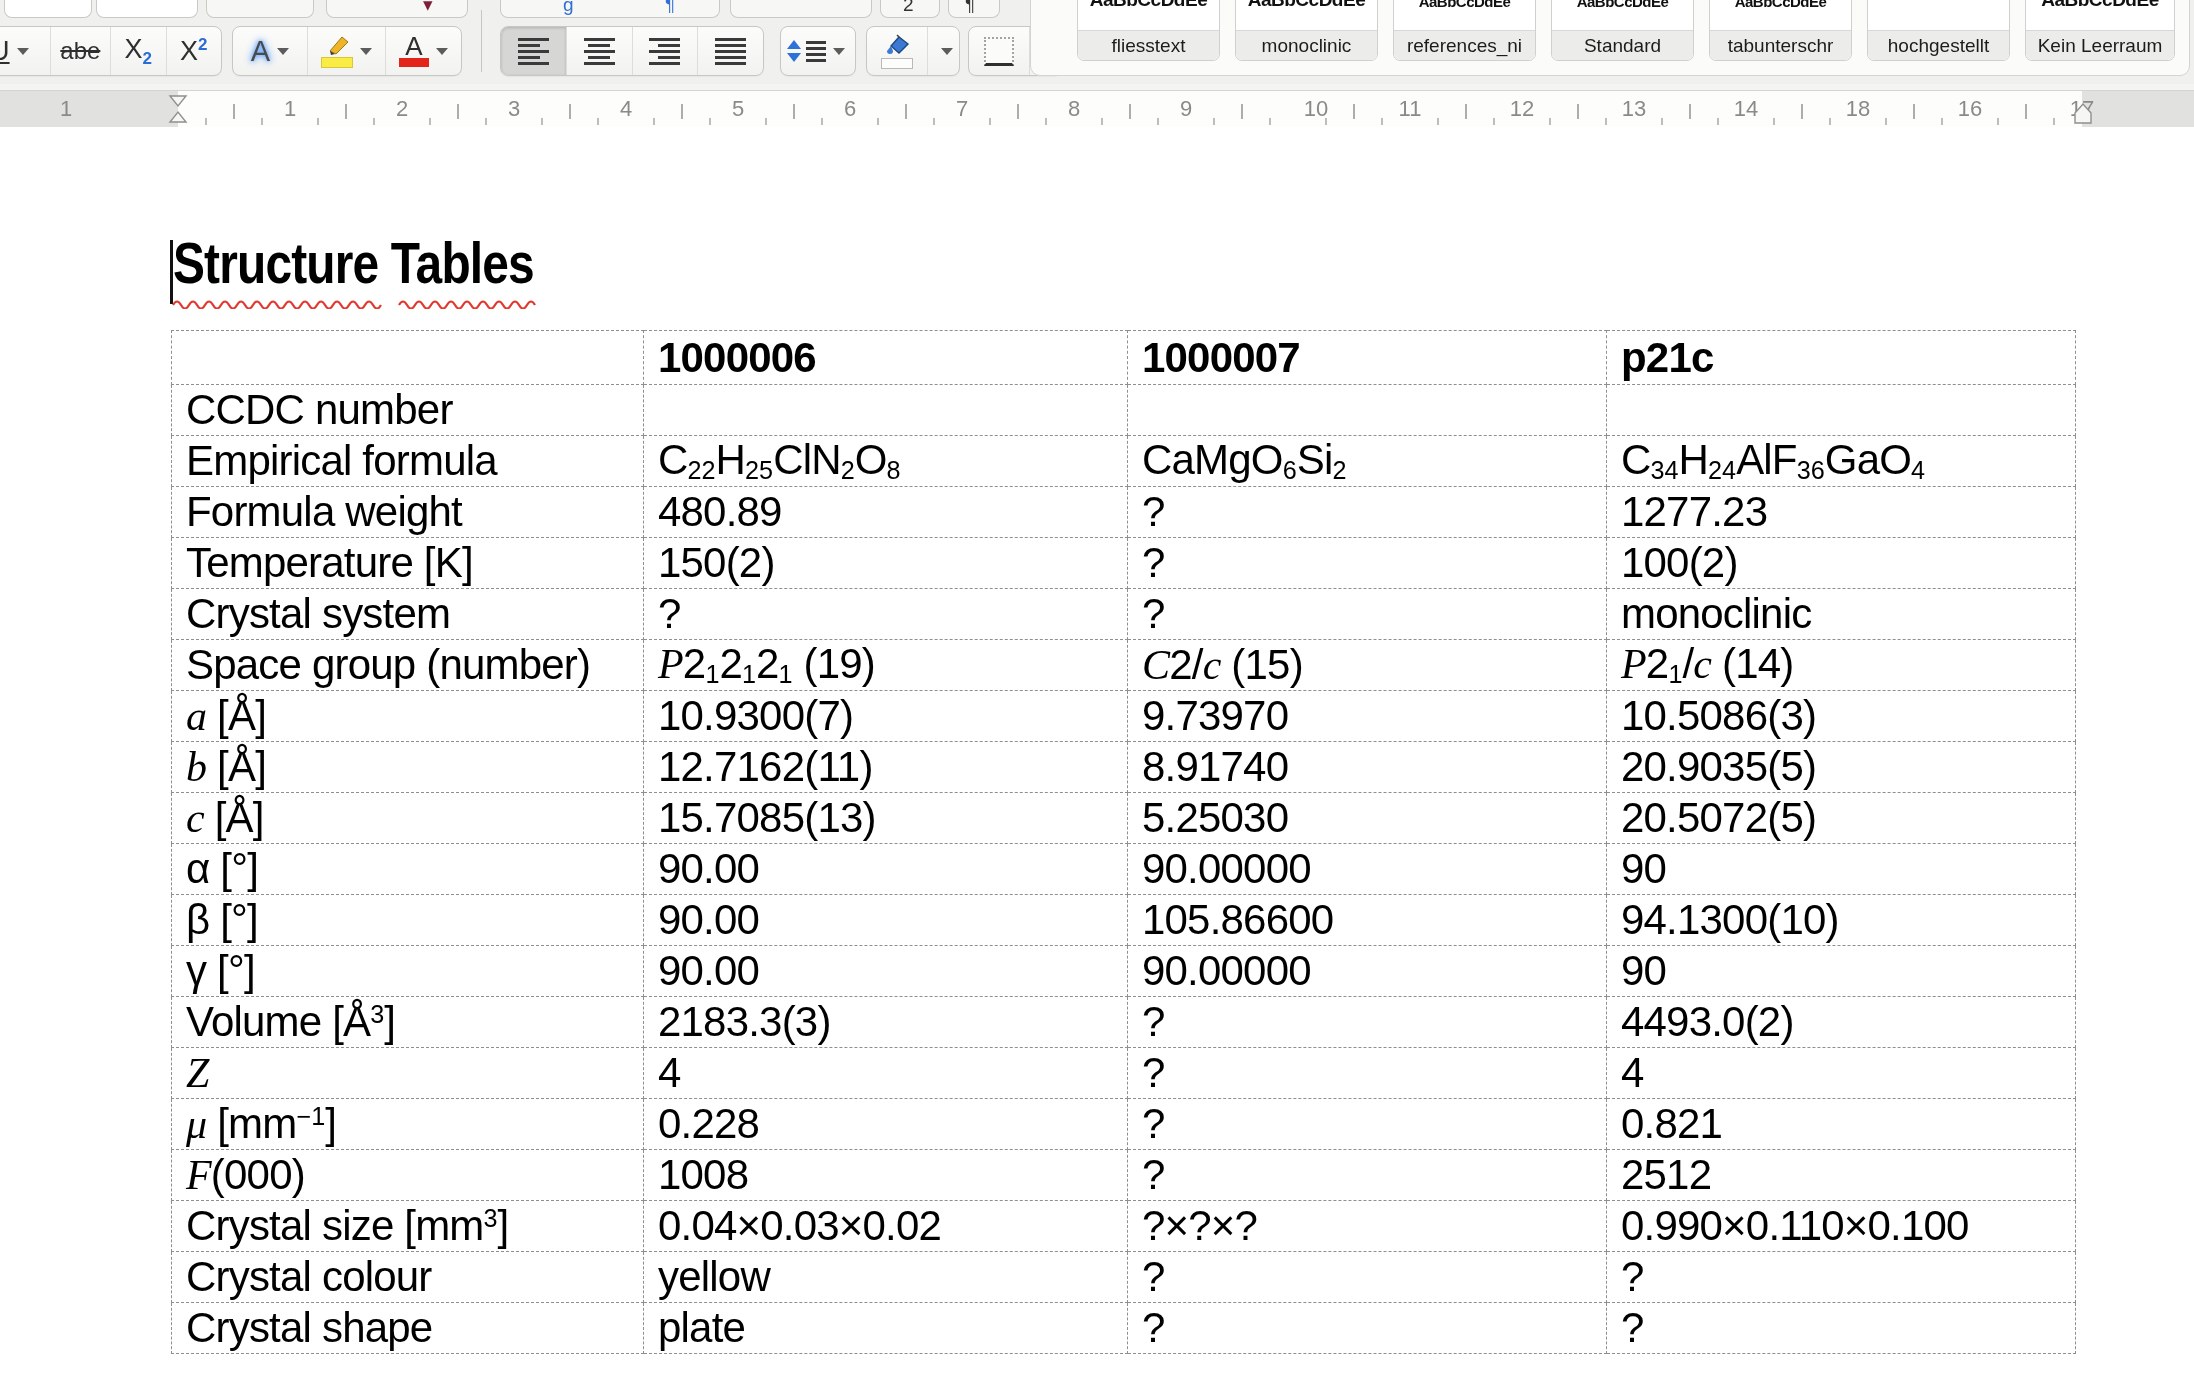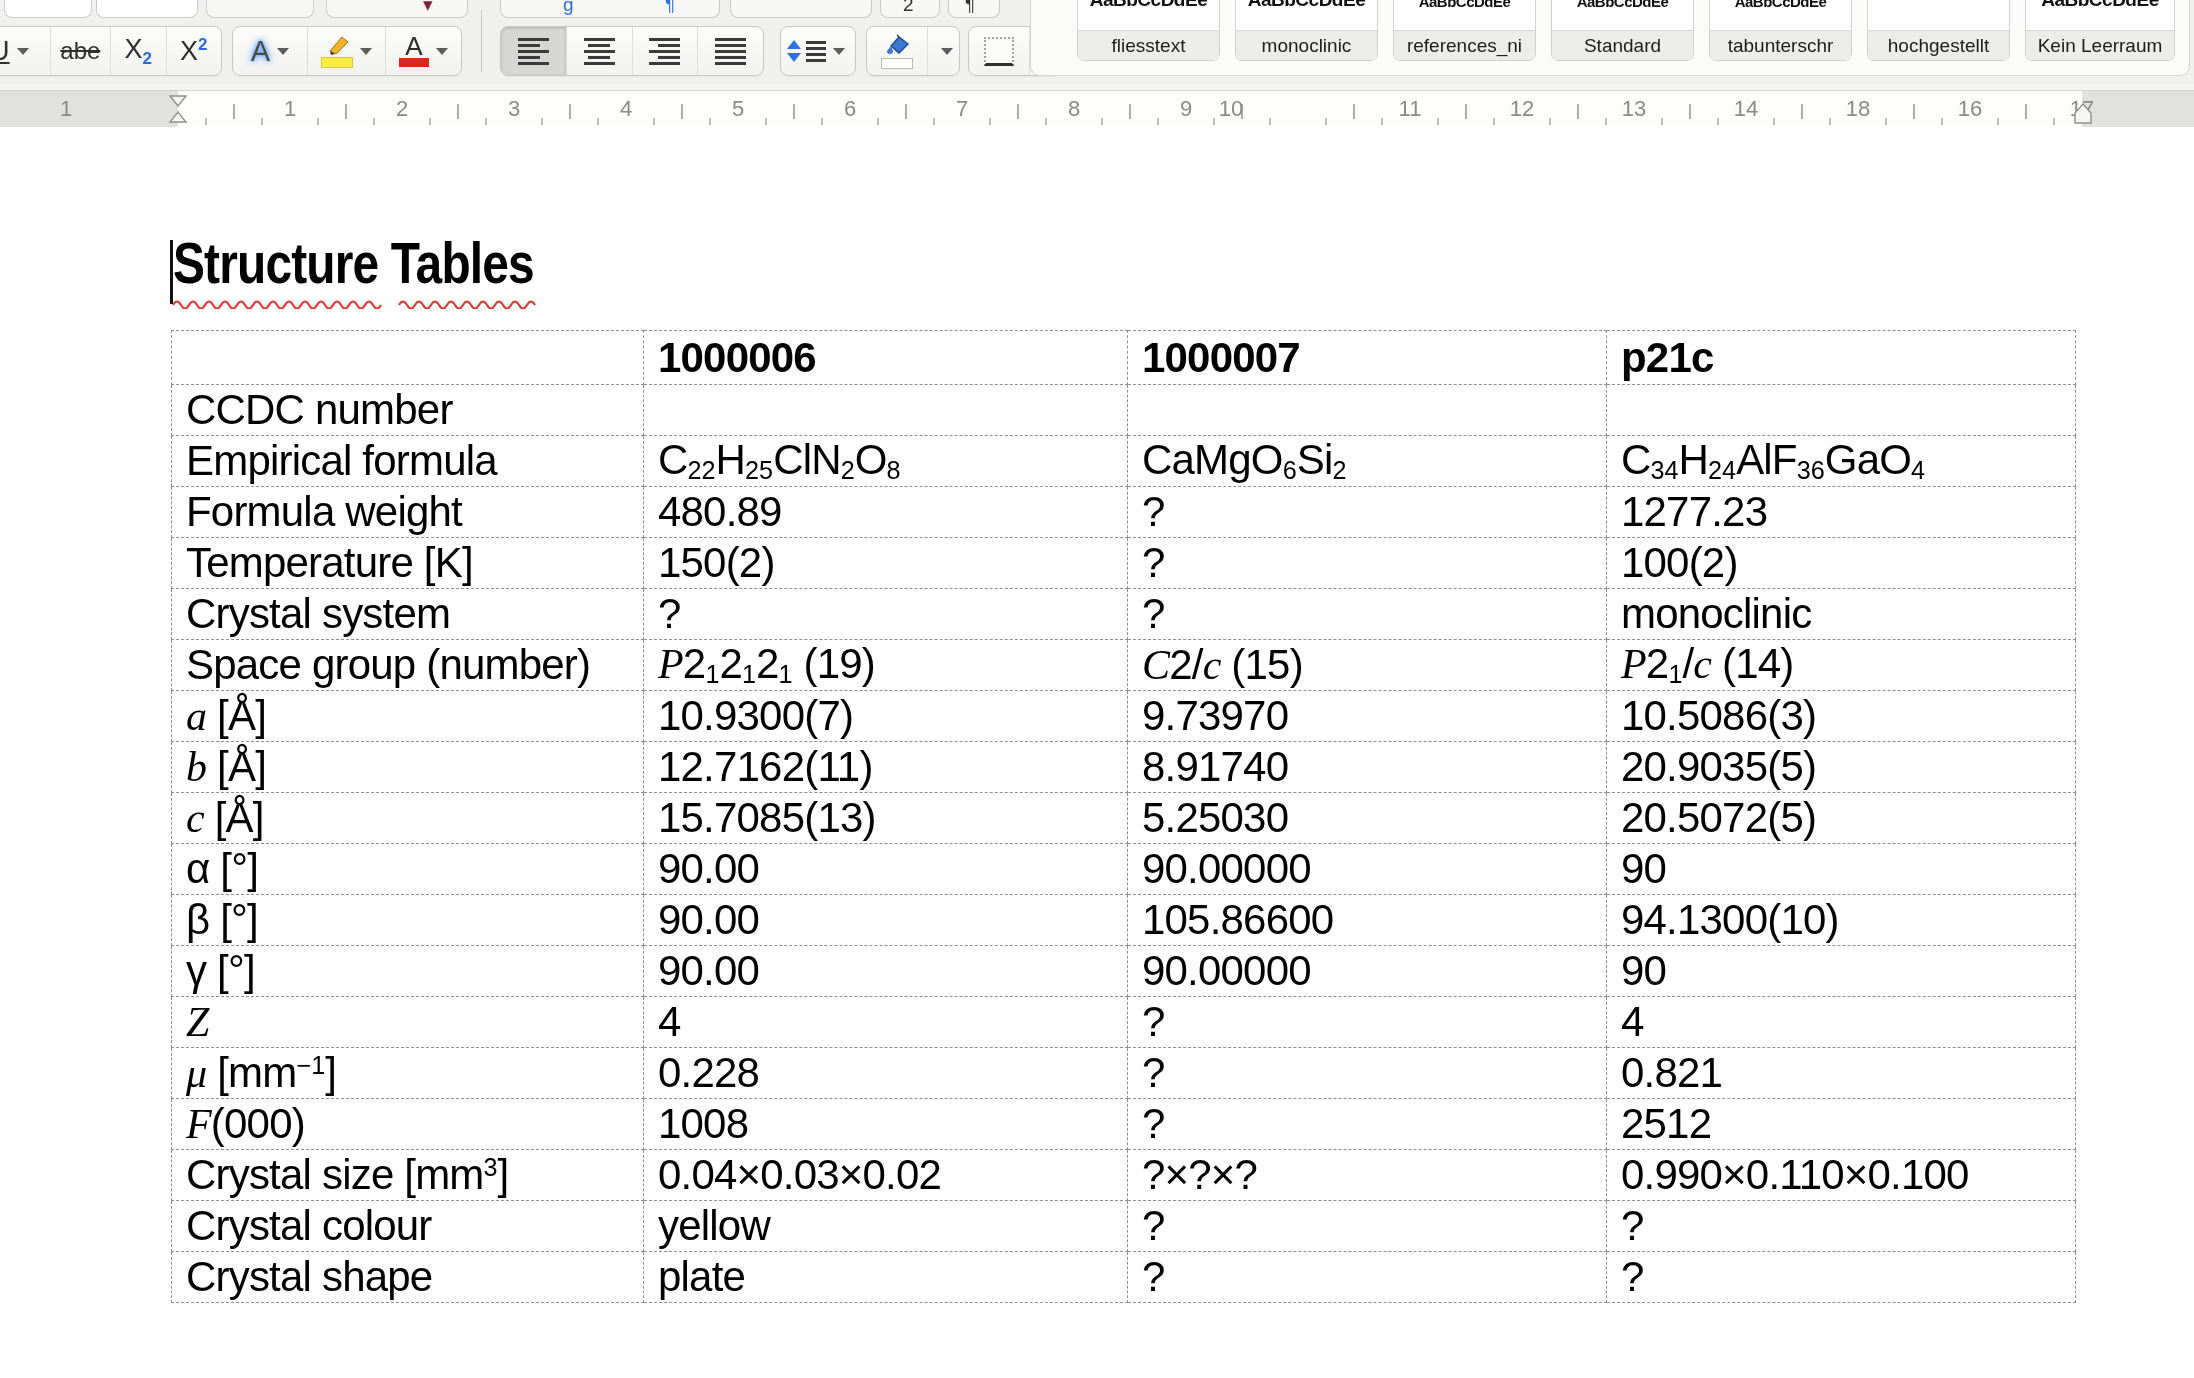--- a/index.html
+++ b/index.html
@@ -272,21 +272,21 @@
     <span class="rnum" style="left:66px;">1</span>
     <span class="rnum" style="left:290px;">1</span>
     <span class="rnum" style="left:402px;">2</span>
     <span class="rnum" style="left:514px;">3</span>
     <span class="rnum" style="left:626px;">4</span>
     <span class="rnum" style="left:738px;">5</span>
     <span class="rnum" style="left:850px;">6</span>
     <span class="rnum" style="left:962px;">7</span>
     <span class="rnum" style="left:1074px;">8</span>
     <span class="rnum" style="left:1186px;">9</span>
-    <span class="rnum" style="left:1231px;">10</span>
+    <span class="rnum" style="left:1316px;">10</span>
     <span class="rnum" style="left:1410px;">11</span>
     <span class="rnum" style="left:1522px;">12</span>
     <span class="rnum" style="left:1634px;">13</span>
     <span class="rnum" style="left:1746px;">14</span>
     <span class="rnum" style="left:1858px;">18</span>
     <span class="rnum" style="left:1970px;">16</span>
     <span class="rnum" style="left:2082px;">17</span>
     <svg class="rmark" style="left:167px;top:3px;" width="22" height="30" viewBox="0 0 22 30">
       <path d="M3 2 H19 L11 12 Z" fill="#f6f6f5" stroke="#8f8f8e" stroke-width="1.4"></path>
       <path d="M3 28 H19 L11 18 Z" fill="#f6f6f5" stroke="#8f8f8e" stroke-width="1.4"></path>
@@ -387,20 +387,26 @@
         <td>105.86600</td>
         <td>94.1300(10)</td>
       </tr>
       <tr class="r">
         <td>γ [°]</td>
         <td>90.00</td>
         <td>90.00000</td>
         <td>90</td>
       </tr>
       <tr class="r">
+        <td>Volume [Å<sup>3</sup>]</td>
+        <td>2183.3(3)</td>
+        <td>?</td>
+        <td>4493.0(2)</td>
+      </tr>
+      <tr class="r">
         <td><i>Z</i></td>
         <td>4</td>
         <td>?</td>
         <td>4</td>
       </tr>
       <tr class="r">
         <td><i>μ</i> [mm<sup>−1</sup>]</td>
         <td>0.228</td>
         <td>?</td>
         <td>0.821</td>

